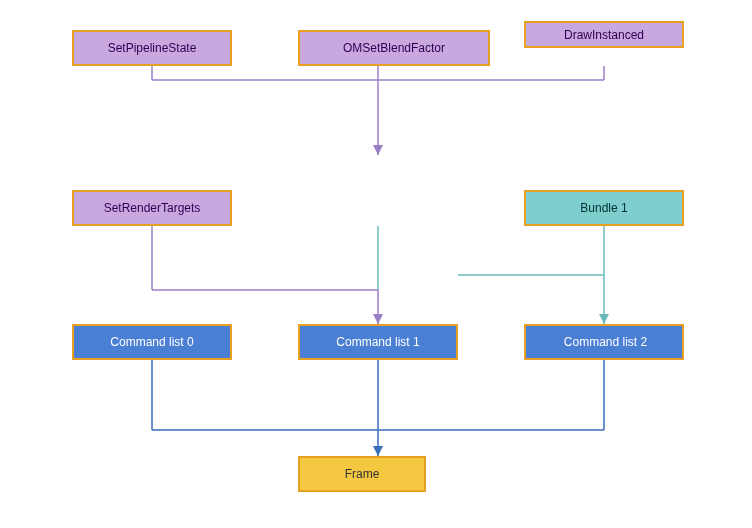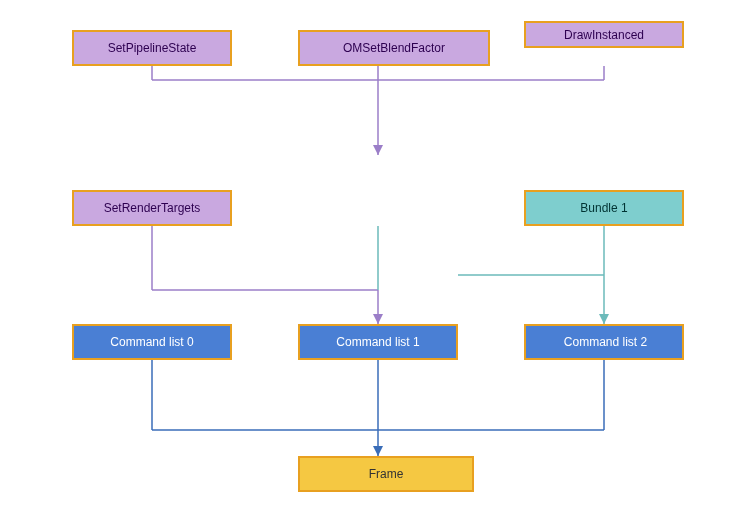--- a/index.html
+++ b/index.html
@@ -122,17 +122,17 @@
   </div>
 
   <div class="node node-blue" style="left:298px; top:324px; width:160px; height:36px;">
     <span>Command list 1</span>
   </div>
 
   <div class="node node-blue" style="left:524px; top:324px; width:160px; height:36px;padding-left:15px;">
     <span>Command list 2</span>
   </div>
 
-  <div class="node node-yellow" style="left:298px; top:456px; width:176px; height:36px;">
+  <div class="node node-yellow" style="left:298px; top:456px; width:128px; height:36px;">
     <span>Frame</span>
   </div>
 
 </div>
 
 </body></html>

